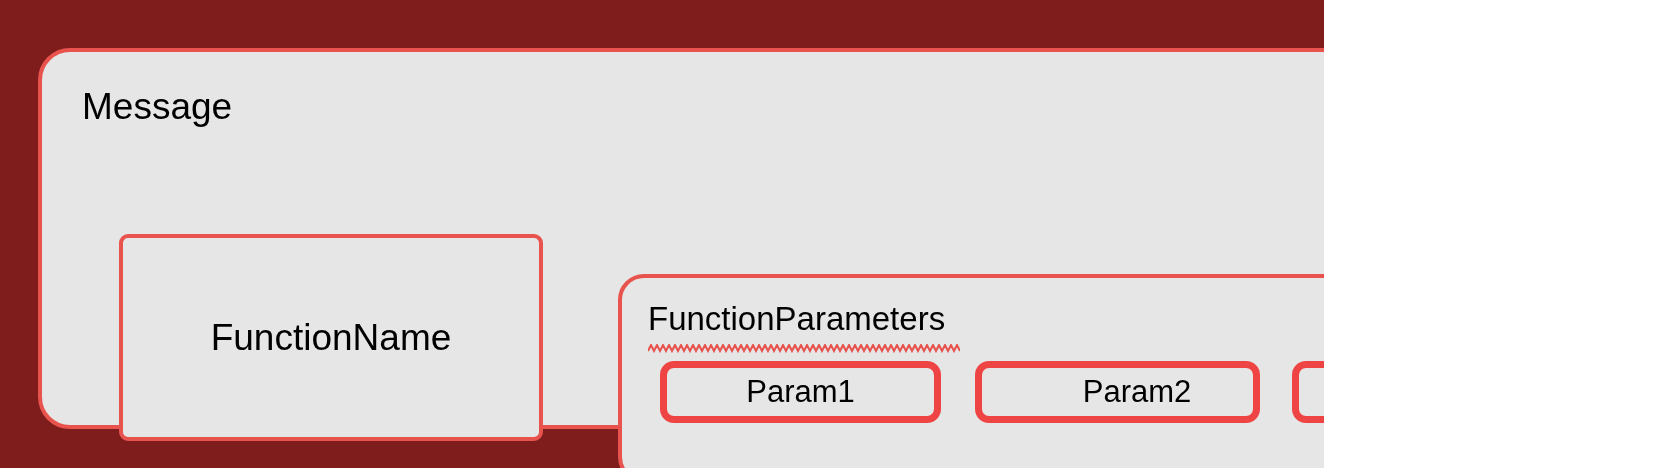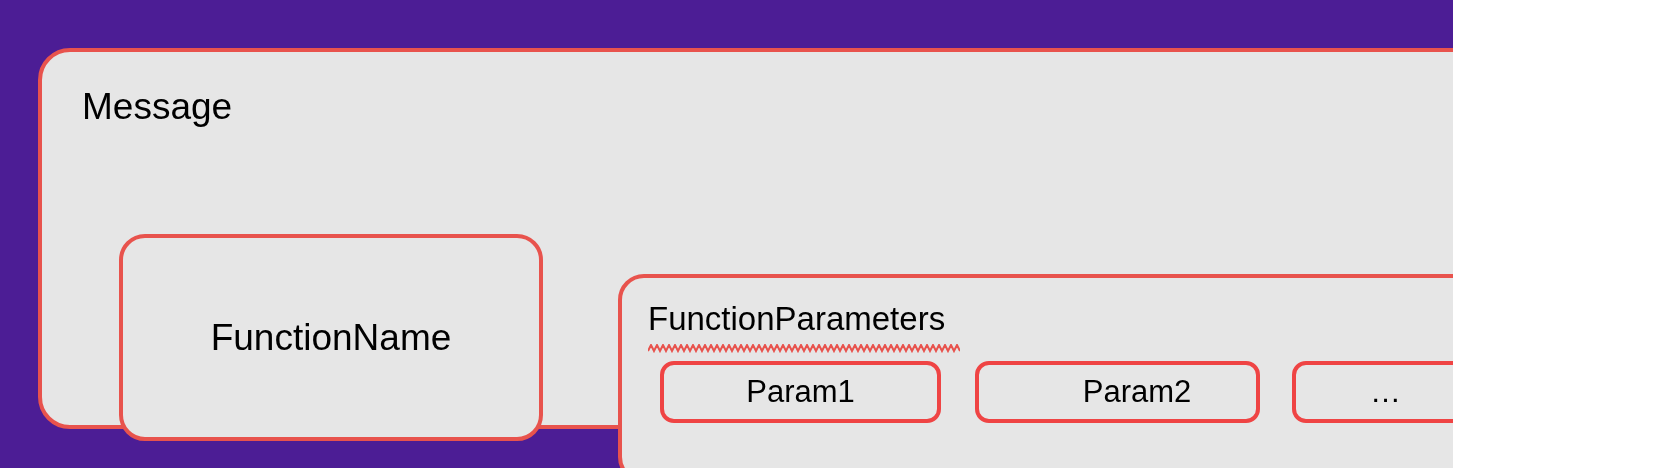--- a/index.html
+++ b/index.html
@@ -5,23 +5,23 @@
   html, body {
     margin: 0;
     padding: 0;
     background: #ffffff;
   }
   body {
     font-family: "Liberation Sans", sans-serif;
   }
   #canvas {
     position: relative;
-    width: 1453px;
+    width: 1324px;
     height: 468px;
-    background: #4c1d95;
+    background: #7f1d1d;
     overflow: hidden;
   }
 
   
   .rbox {
     position: absolute;
     box-sizing: border-box;
     background: #e6e6e6;
     border: 4px solid #e8534d;
   }
@@ -43,21 +43,21 @@
     color: #000000;
     white-space: nowrap;
   }
 
   
   #function-name-box {
     left: 77px;
     top: 182px;
     width: 424px;
     height: 207px;
-    border-radius: 26px;
+    border-radius: 9px;
     display: flex;
     align-items: center;
     justify-content: center;
   }
   #function-name-label {
     font-size: 37px;
     line-height: 44px;
     color: #000000;
     white-space: nowrap;
   }
@@ -91,21 +91,21 @@
     width: 100%;
     height: 9px;
     margin-top: -1px;
   }
 
   
   .param-box {
     position: absolute;
     box-sizing: border-box;
     background: #e6e6e6;
-    border: 4px solid #ef4444;
+    border: 7px solid #ef4444;
     border-radius: 14px;
     top: 83px;
     height: 62px;
     display: flex;
     align-items: center;
     justify-content: center;
   }
   .param-label {
     font-size: 31px;
     line-height: 36px;

